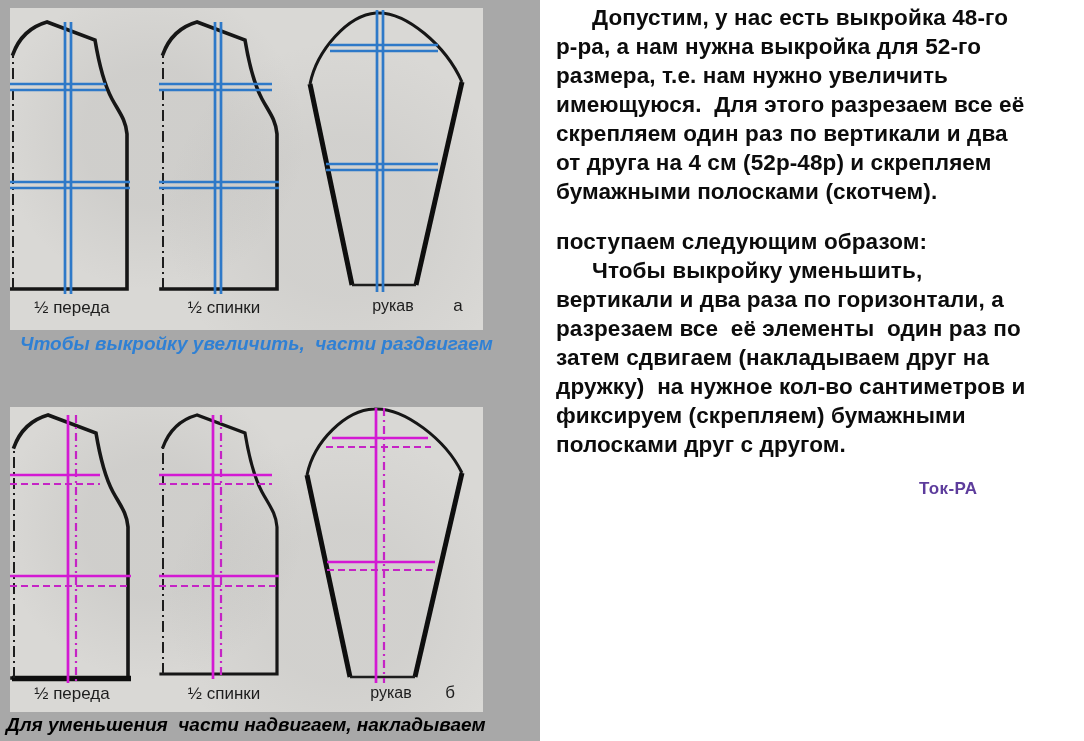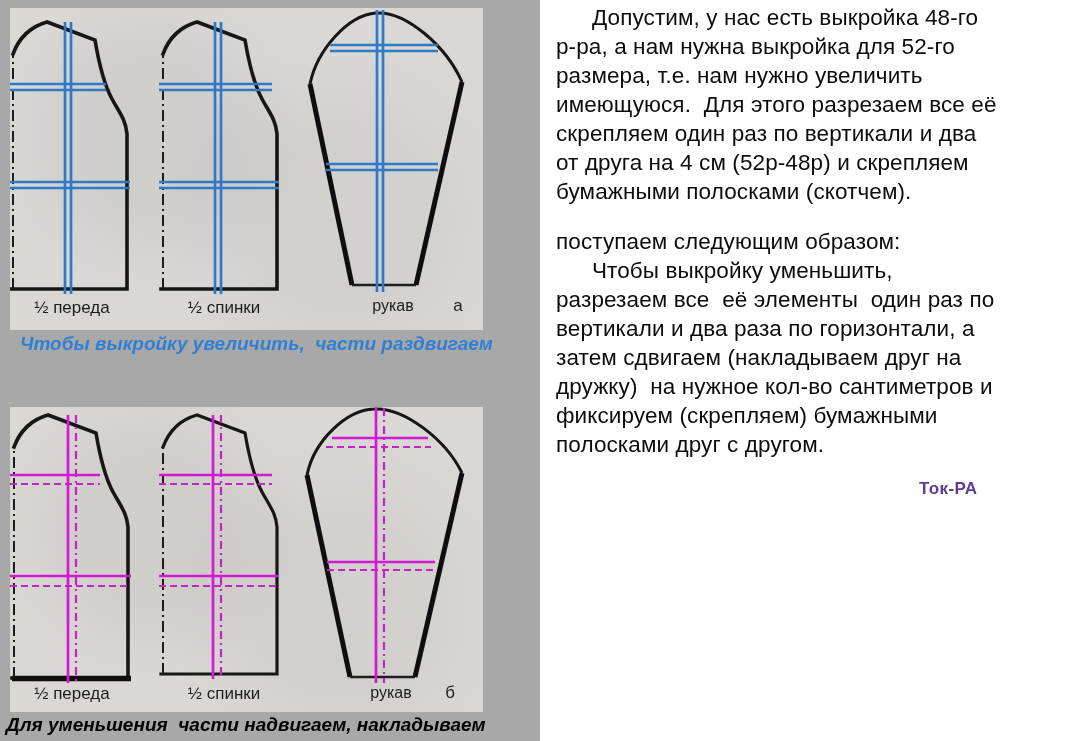--- a/index.html
+++ b/index.html
@@ -23,21 +23,21 @@
   .scan-b{top:407px;height:305px;}
   .caption{
     position:absolute;font-weight:700;font-size:19px;white-space:pre;
     letter-spacing:0px;
     font-style:italic;
   }
   .caption-a{left:20px;top:333px;color:#2f80d4;}
   .caption-b{left:6px;top:714px;color:#000000;}
   .article{
     position:absolute;left:556px;top:3px;width:526px;
-    color:#0c0c0c;font-weight:400;font-size:22.5px;line-height:29px;
+    color:#0c0c0c;font-weight:700;font-size:22.5px;line-height:29px;
     letter-spacing:0.1px;
   }
   .tline{white-space:pre;}
   .indent{padding-left:36px;}
   .p2{margin-top:21px;}
   .signature{
     position:absolute;left:919px;top:479px;
     font-size:17px;font-weight:700;color:#5d3c9c;letter-spacing:0.4px;
   }
   svg{display:block;}
@@ -163,21 +163,21 @@
     <div class="tline">р-ра, а нам нужна выкройка для 52-го</div>
     <div class="tline">размера, т.е. нам нужно увеличить</div>
     <div class="tline">имеющуюся.  Для этого разрезаем все её</div>
     <div class="tline">скрепляем один раз по вертикали и два</div>
     <div class="tline">от друга на 4 см (52р-48р) и скрепляем</div>
     <div class="tline">бумажными полосками (скотчем).</div>
   </div>
   <div class="para p2">
     <div class="tline">поступаем следующим образом:</div>
     <div class="tline indent">Чтобы выкройку уменьшить,</div>
+    <div class="tline">вертикали и два раза по горизонтали, а</div>
     <div class="tline">разрезаем все  её элементы  один раз по</div>
-    <div class="tline">вертикали и два раза по горизонтали, а</div>
     <div class="tline">затем сдвигаем (накладываем друг на</div>
     <div class="tline">дружку)  на нужное кол-во сантиметров и</div>
     <div class="tline">фиксируем (скрепляем) бумажными</div>
     <div class="tline">полосками друг с другом.</div>
   </div>
 </div>
 <div class="signature">Ток-РА</div>
 
 </body></html>

